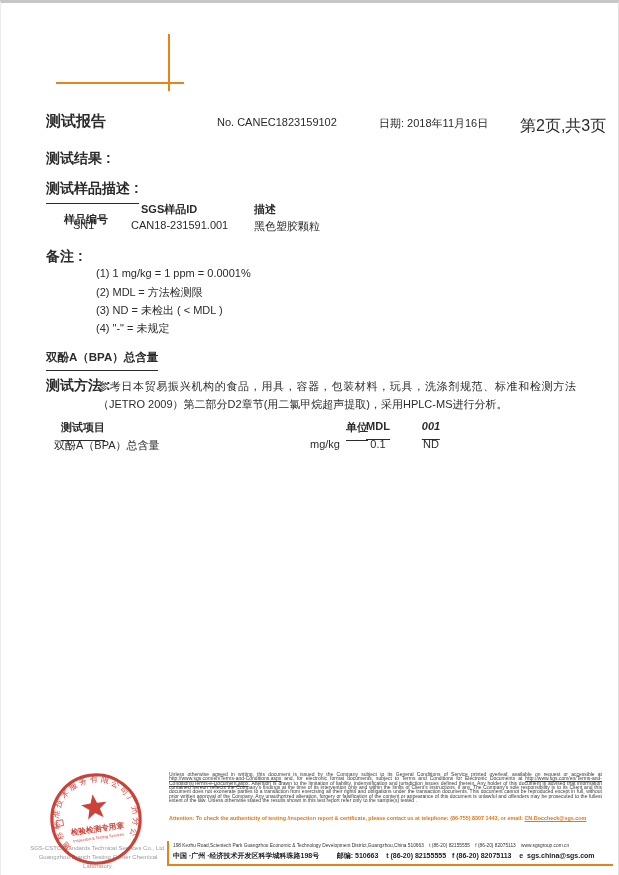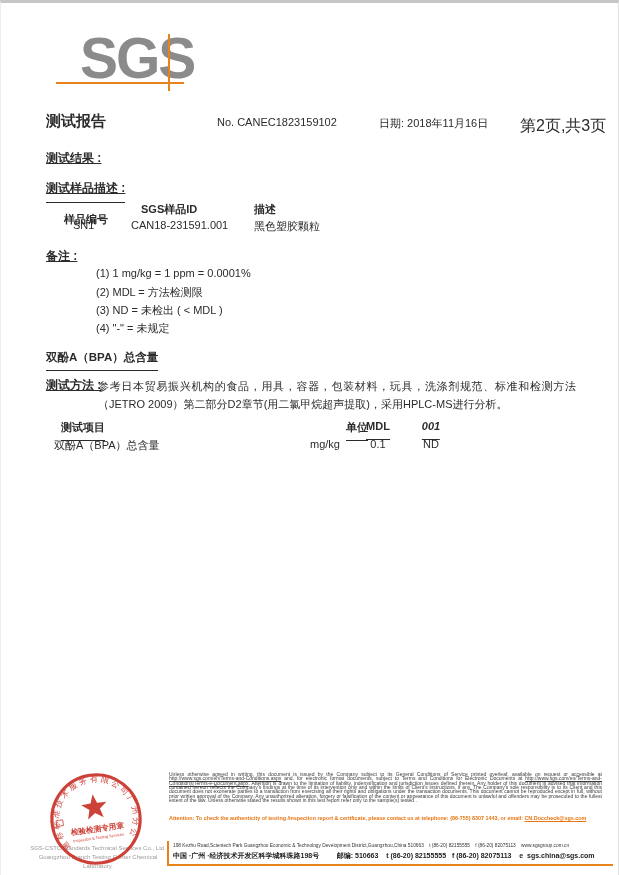--- a/index.html
+++ b/index.html
@@ -12,21 +12,21 @@
   .abs { position:absolute; }
   
   .logo-text { left:79px; top:30px; font-size:57px; font-weight:700; color:#8b8b8b; letter-spacing:-2px; line-height:50px; }
   .logo-hline { left:55px; top:79px; width:128px; height:2px; background:#e8821b; }
   .logo-vline { left:167px; top:31px; width:2px; height:57px; background:#e8821b; }
   
   .report-title { left:45px; top:109px; font-size:15px; font-weight:700; }
   .report-no { left:216px; top:113px; font-size:11px; }
   .report-date { left:378px; top:113px; font-size:11px; }
   .report-pages { left:519px; top:113px; font-size:16px; }
-  .sec-label { font-size:12px; font-weight:700;text-decoration:underline; }
+  .sec-label { font-size:14px; font-weight:700; }
   .u { border-bottom:1px solid #2b2b2b; padding-bottom:7px; }
   .results-label { left:45px; top:147px; }
   .sampledesc-label { left:45px; top:177px; }
   
   .st-h1 { left:63px;  top:199px; font-size:11px; font-weight:700;margin-top:10px; }
   .st-h2 { left:140px; top:199px; font-size:11px; font-weight:700; }
   .st-h3 { left:253px; top:199px; font-size:11px; font-weight:700; }
   .st-v1 { left:72px;  top:216px; font-size:11px; }
   .st-v2 { left:130px; top:216px; font-size:11px; }
   .st-v3 { left:253px; top:216px; font-size:11px; }
@@ -52,21 +52,20 @@
   .h-orange { left:166px; top:861px; width:446px; height:2px; background:#e8821b; }
   .member { left:360px; top:864px; width:245px; font-size:8px; color:#333; text-align:center; }
   .company-gray { left:28px; top:841px; width:138px; font-size:6px; line-height:9px; color:#9b9b9b; text-align:center; }
   .stamp { left:47px; top:768px; width:96px; height:96px; transform:rotate(-8deg); opacity:0.93; }
 </style>
 </head>
 <body>
 
 <div class="page">
 
-  <div class="abs logo-text">SGS</div>
   <div class="abs logo-hline"></div>
   <div class="abs logo-vline"></div>
 
   <div class="abs report-title">测试报告</div>
   <div class="abs report-no">No. CANEC1823159102</div>
   <div class="abs report-date">日期: 2018年11月16日</div>
   <div class="abs report-pages">第2页,共3页</div>
 
   <div class="abs sec-label results-label">测试结果 :</div>
   <div class="abs sec-label sampledesc-label"><span class="u">测试样品描述 :</span></div>

